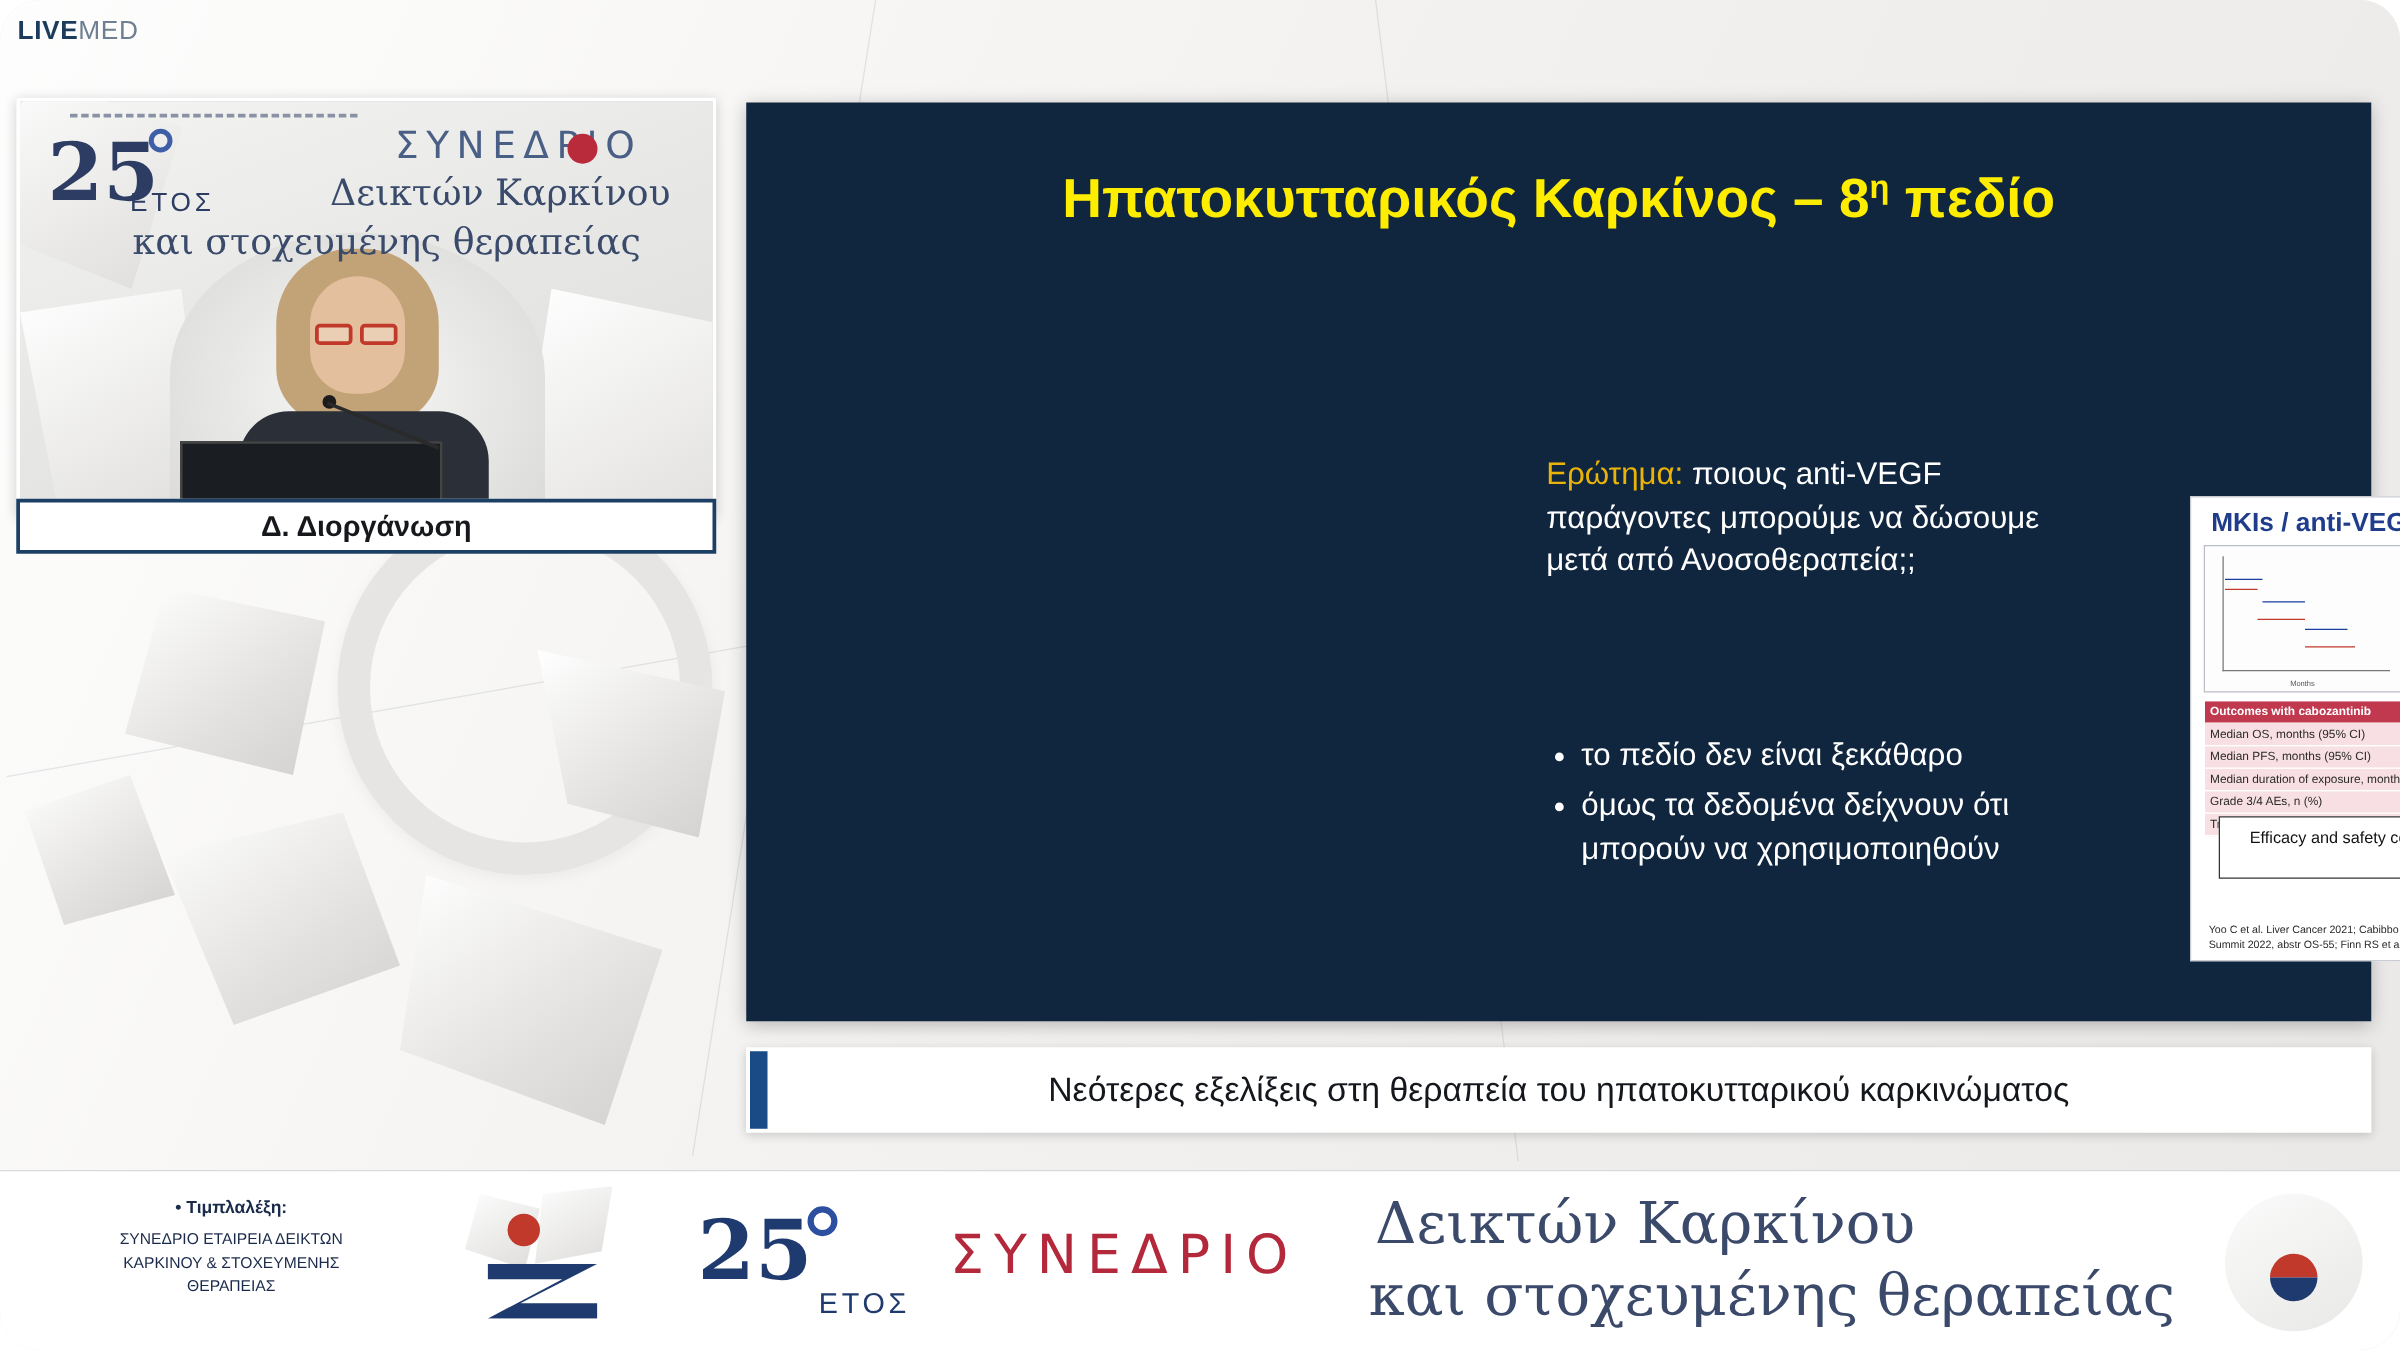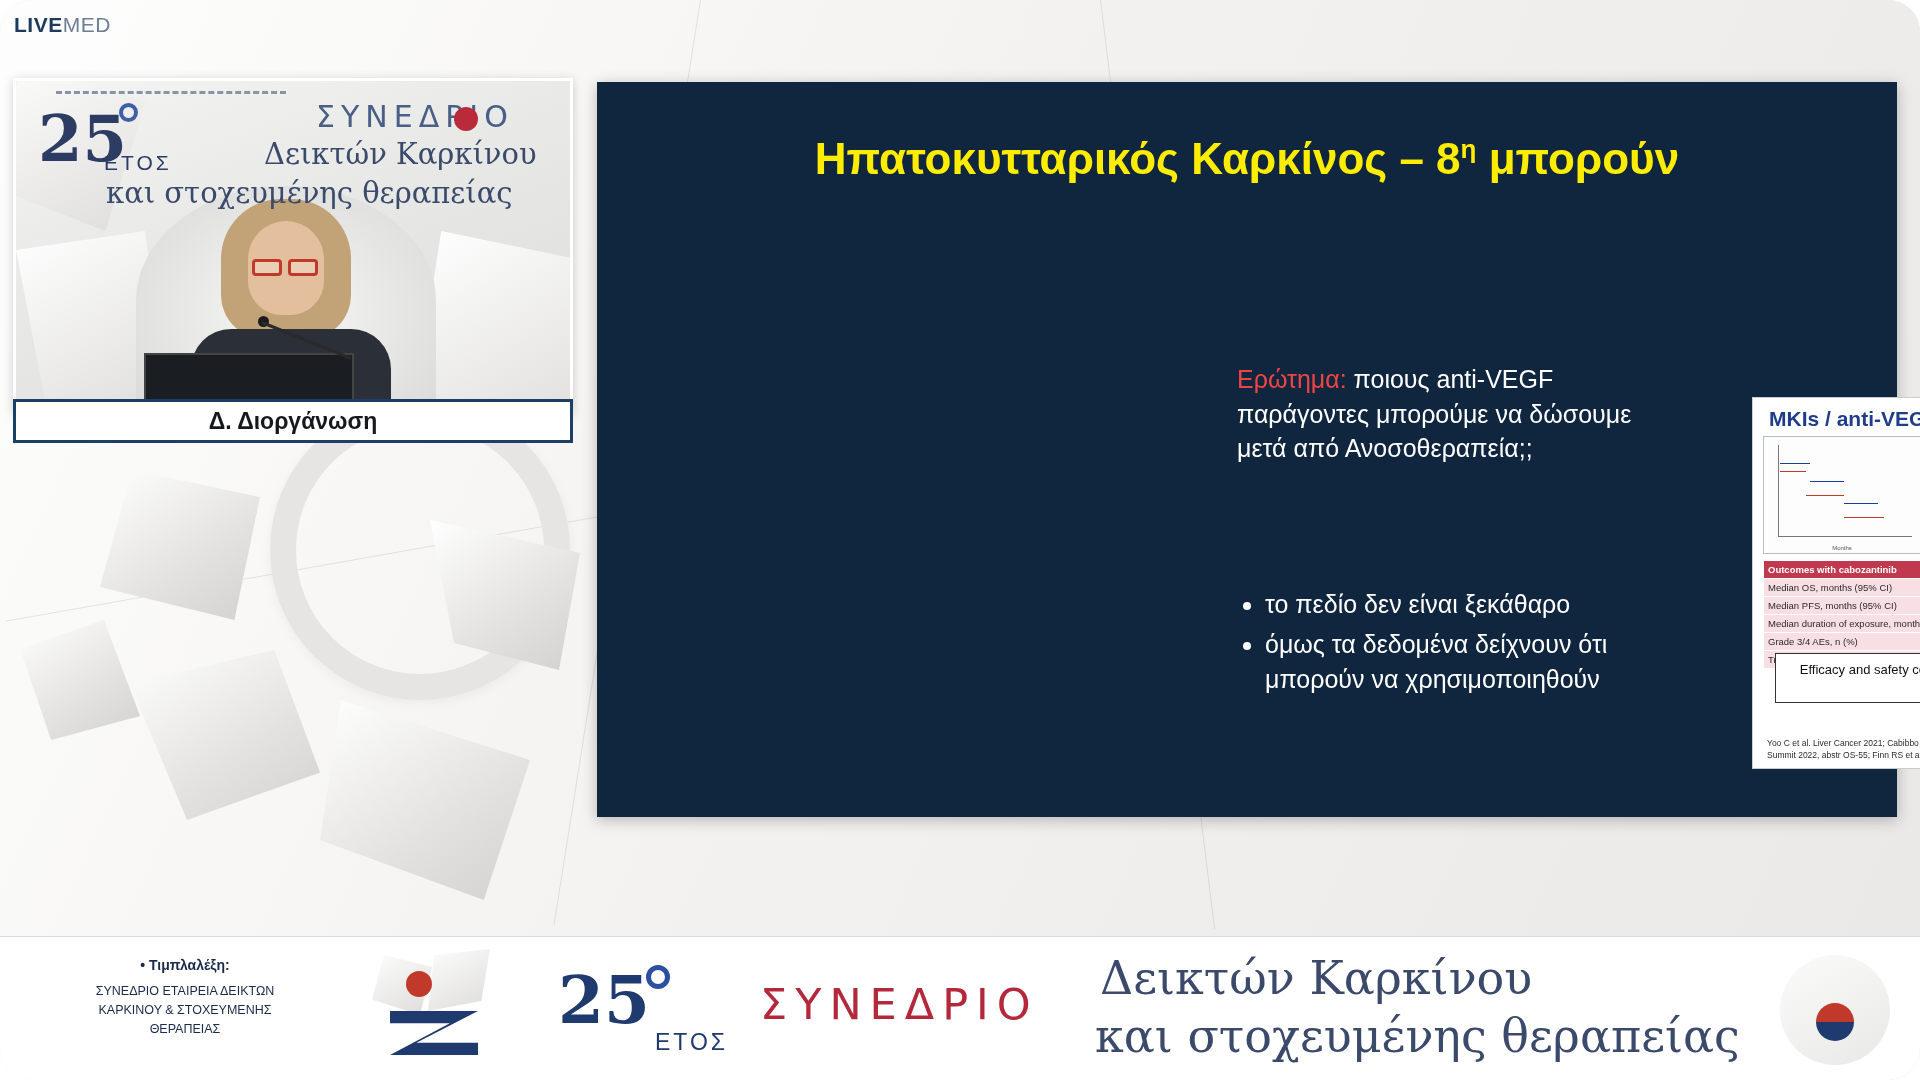--- a/index.html
+++ b/index.html
@@ -179,21 +179,21 @@
   .slide-title {
     position: absolute; left: 0; top: 52px; width: 100%;
     text-align: center;
     color: #ffed00; font-size: 44px; font-weight: 700;
   }
   .slide-title sup { font-size: 26px; }
   .q-block {
     position: absolute; left: 640px; top: 280px; width: 450px;
     color: #ffffff; font-size: 25px; line-height: 1.38;
   }
-  .q-label { color: #ef4444; }
+  .q-label { color: #eab308; }
   .bullets {
     position: absolute; left: 640px; top: 505px; width: 470px;
     color: #ffffff; font-size: 25px; line-height: 1.42;
   }
   .bullets li { margin-bottom: 4px; }
   .bullets ul { padding-left: 28px; }
 
   
   .figure {
     position: absolute; left: 1155px; top: 315px;
@@ -399,21 +399,21 @@
     <div class="vid-dot"></div>
   </div>
 
   <div class="name-plate">
     <span>Δ. Διοργάνωση</span>
   </div>
 
   <div class="slide">
 
     <div class="slide-title">
-      <span>Ηπατοκυτταρικός Καρκίνος – 8</span><sup>η</sup><span> μπορούν</span>
+      <span>Ηπατοκυτταρικός Καρκίνος – 8</span><sup>η</sup><span> πεδίο</span>
     </div>
 
     <div class="q-block">
       <span class="q-label">Ερώτημα:</span><span> ποιους anti-VEGF παράγοντες μπορούμε να δώσουμε μετά από Ανοσοθεραπεία;;</span>
     </div>
 
     <div class="bullets">
       <ul>
         <li>το πεδίο δεν είναι ξεκάθαρο</li>
         <li>όμως τα δεδομένα δείχνουν ότι μπορούν να χρησιμοποιηθούν</li>
@@ -467,20 +467,24 @@
       </table>
 
       <div class="eff-box">
         <span>Efficacy and safety comparable to those reported in the previous phase 3 trials</span>
       </div>
 
       <div class="fig-refs">Yoo C et al. Liver Cancer 2021; Cabibbo G et al. Liver Cancer 2021; Abou-Alfa GK et al. EASL Liver Cancer Summit 2020, abstr PB02-04; Finn RS et al. EASL Liver Cancer Summit 2022, abstr OS-55; Finn RS et al. Oncologist 2022</div>
     </div>
   </div>
 
+  <div class="banner">
+    <div class="banner-bar"></div>
+    <div class="banner-text">Νεότερες εξελίξεις στη θεραπεία του ηπατοκυτταρικού καρκινώματος</div>
+  </div>
 
   <div class="footer">
     <div class="foot-org">
       <div class="head">•  Τιμπλαλέξη:</div>
       <div>ΣΥΝΕΔΡΙΟ ΕΤΑΙΡΕΙΑ ΔΕΙΚΤΩΝ</div>
       <div>ΚΑΡΚΙΝΟΥ &amp; ΣΤΟΧΕΥΜΕΝΗΣ</div>
       <div>ΘΕΡΑΠΕΙΑΣ</div>
     </div>
 
     <div class="foot-logo">

